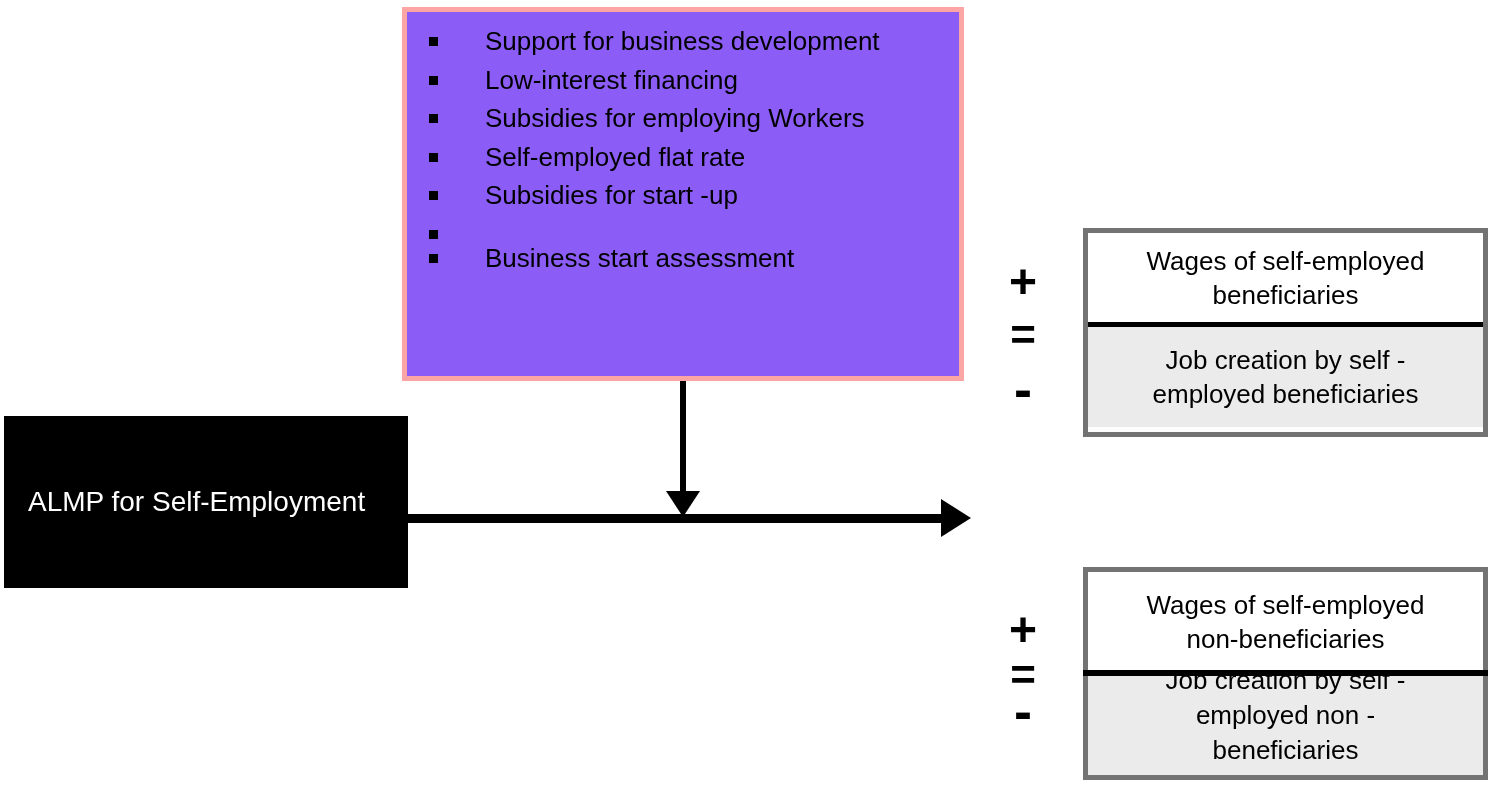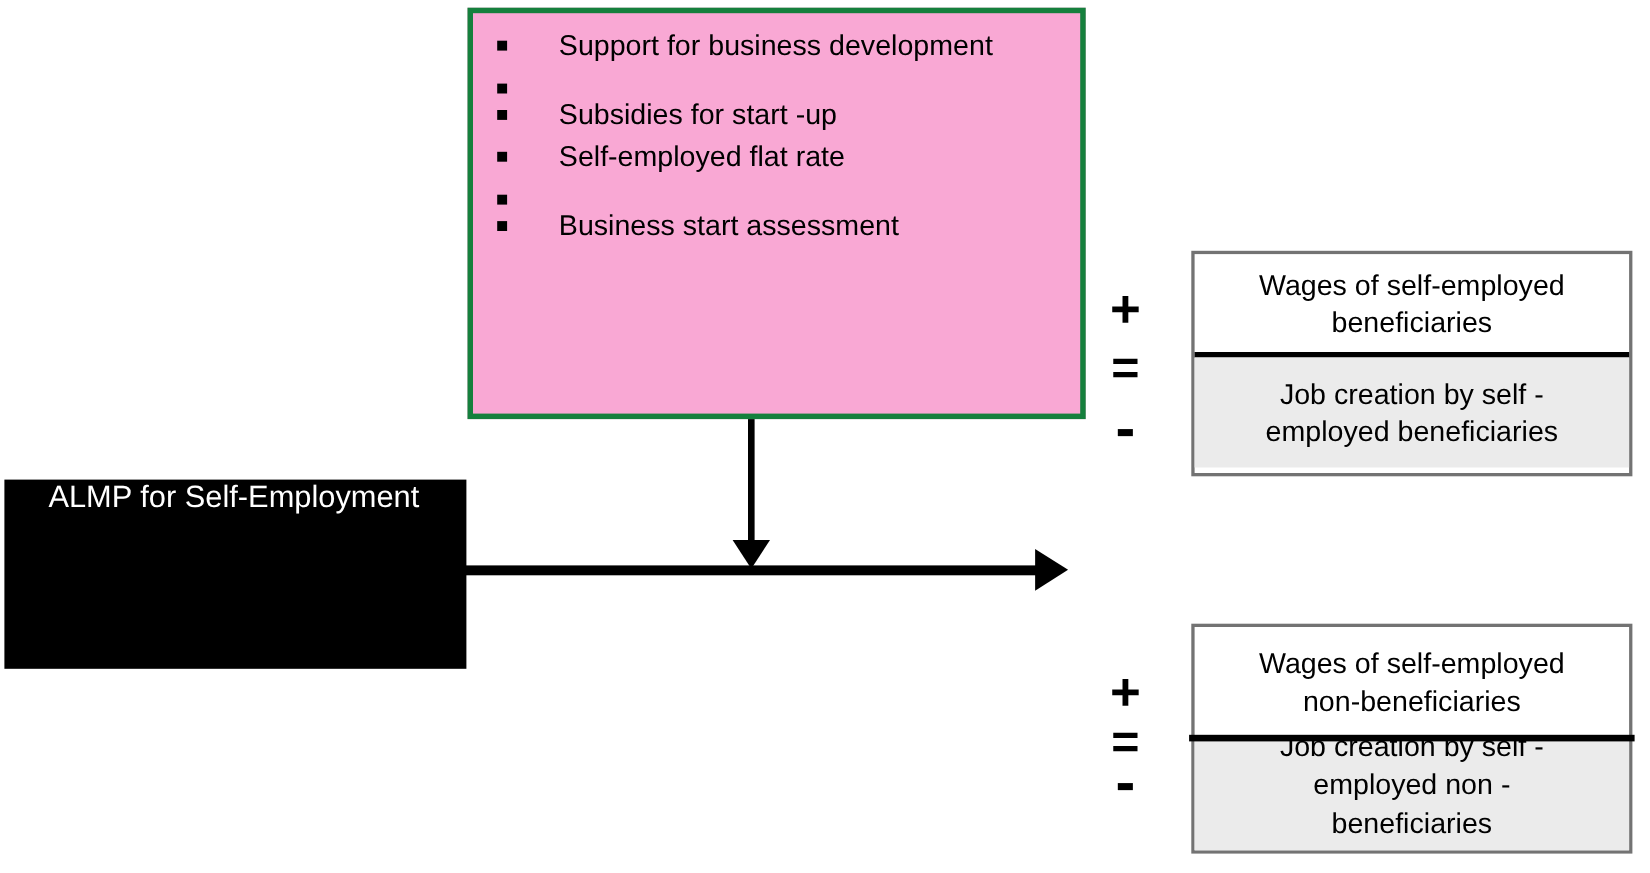--- a/index.html
+++ b/index.html
@@ -9,24 +9,24 @@
     height: 794px;
     background: #ffffff;
     overflow: hidden;
     font-family: "Liberation Sans", sans-serif;
     color: #000000;
   }
 
   
   .measures-box {
     position: absolute;
-    left: 425px; top: 7px;
+    left: 402px; top: 7px;
     width: 552px; height: 364px;
-    border: 5px solid #15803d;
-    background: #f9a8d4;
+    border: 5px solid #fca5a5;
+    background: #8b5cf6;
   }
   .measures-list {
     margin: 0; padding: 10px 0 0 0;
     list-style: none;
   }
   .measures-list li {
     display: flex;
     align-items: flex-start;
     font-size: 26px;
     line-height: 38.5px;
@@ -38,26 +38,25 @@
     margin: 15px 0 0 22px;
   }
   .li-text {
     margin-left: 47px;
     white-space: pre-line;
   }
 
   
   .source-box {
     position: absolute;
-    left: 4px; top: 436px;
+    left: 4px; top: 416px;
     width: 404px; height: 172px;
     background: #000;
     display: flex;
-    align-items: flex-start;
-    padding-left: 16px;
+    align-items: center;
   }
   .source-label {
     color: #fff;
     font-size: 28px;
     padding-left: 24px;
   }
 
   
   .h-arrow-line {
     position: absolute;
@@ -102,21 +101,21 @@
   .sign-eq    { top: 54px; font-size: 44px; line-height: 44px; }
   .sign-col-top .sign-minus { top: 110px; font-size: 54px; line-height: 40px; }
   .sign-col-bottom .sign-eq { top: 46px; }
   .sign-col-bottom .sign-minus { top: 84px; font-size: 54px; line-height: 40px; }
 
   
   .outcome-box {
     position: absolute;
     left: 1083px;
     width: 395px;
-    border: 3px solid #737373;
+    border: 5px solid #737373;
     background: #fff;
   }
   .outcome-box-top { top: 228px; height: 199px; }
   .outcome-box-bottom { top: 567px; height: 203px; }
   .cell {
     display: flex;
     align-items: center;
     justify-content: center;
     text-align: center;
     font-size: 26px;
@@ -152,28 +151,33 @@
 <div class="canvas">
 
   <div class="measures-box">
     <ul class="measures-list">
       <li>
         <span class="bullet-square"></span>
         <span class="li-text">Support for business development</span>
       </li>
       <li>
         <span class="bullet-square"></span>
+        <span class="li-text">Low-interest financing</span>
+      </li>
+      <li>
+        <span class="bullet-square"></span>
+        <span class="li-text">Subsidies for employing Workers</span>
+      </li>
+      <li>
+        <span class="bullet-square"></span>
+        <span class="li-text">Self-employed flat rate</span>
       </li>
       <li>
         <span class="bullet-square"></span>
         <span class="li-text">Subsidies for start -up</span>
-      </li>
-      <li>
-        <span class="bullet-square"></span>
-        <span class="li-text">Self-employed flat rate</span>
       </li>
       <li>
         <span class="bullet-square"></span>
       </li>
       <li>
         <span class="bullet-square"></span>
         <span class="li-text">Business start assessment</span>
       </li>
     </ul>
   </div>

